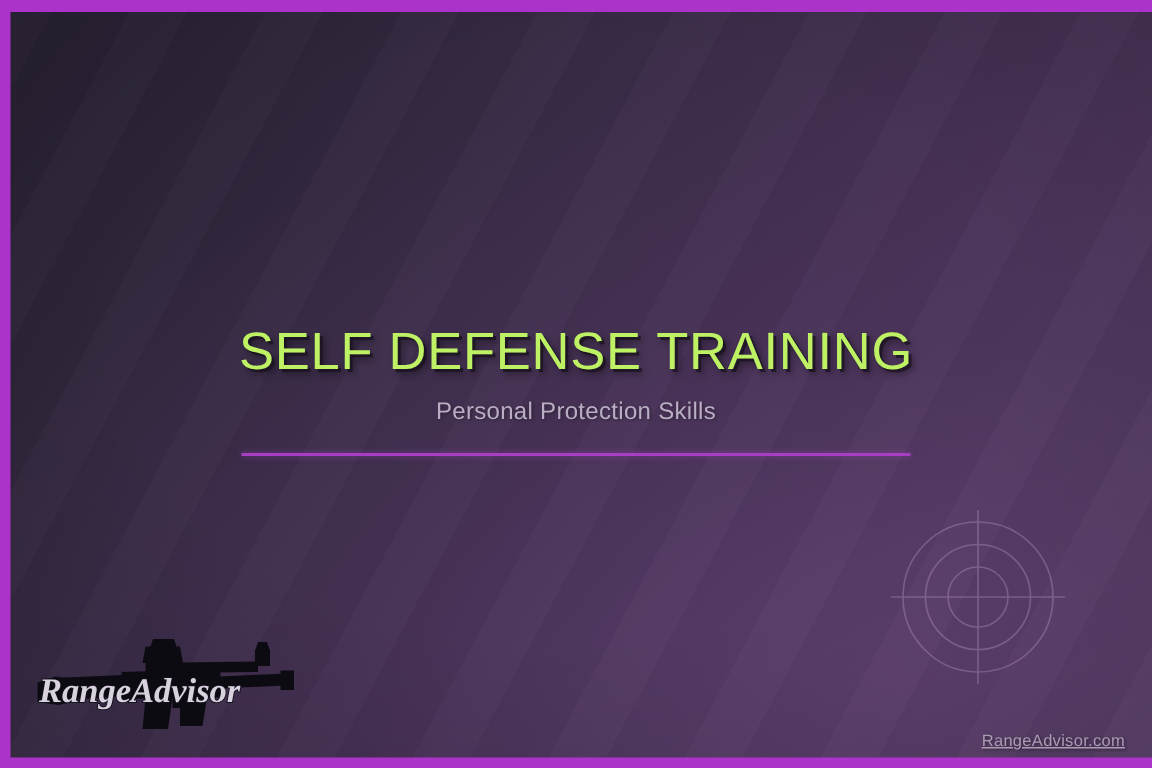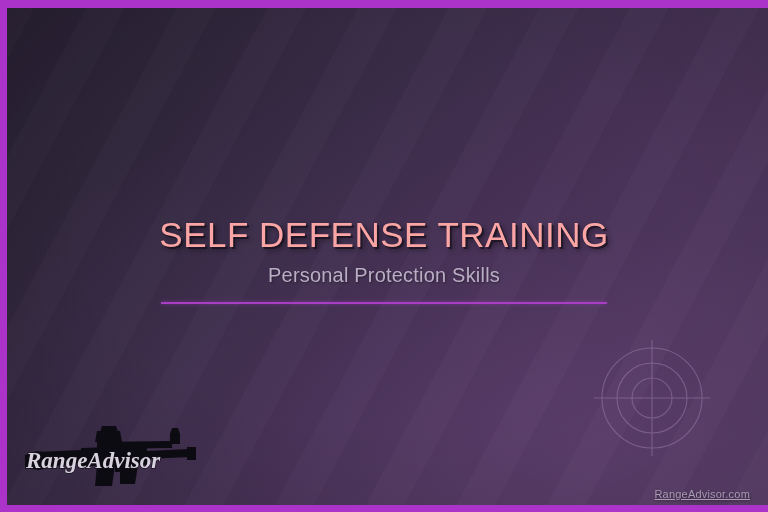--- a/index.html
+++ b/index.html
@@ -89,30 +89,30 @@
     position: absolute;
     left: 0;
     top: 214px;
     width: 768px;
     text-align: center;
   }
   .title {
     font-size: 35px;
     font-weight: 400;
     letter-spacing: 0.5px;
-    color: #fca5a5;
+    color: #bef264;
     line-height: 42px;
     text-shadow:
       2px 2px 0px rgba(24, 18, 30, 0.75),
       3px 3px 5px rgba(0, 0, 0, 0.45);
     white-space: nowrap;
   }
   .subtitle {
     margin-top: 9px;
-    font-size: 20px;
+    font-size: 16px;
     font-weight: 400;
     color: #b9aec4;
     letter-spacing: 0.2px;
     line-height: 20px;
     text-shadow: 1px 1px 2px rgba(0, 0, 0, 0.35);
     white-space: nowrap;
     text-align: center;
   }
   .divider {
     margin: 17px auto 0 auto;

